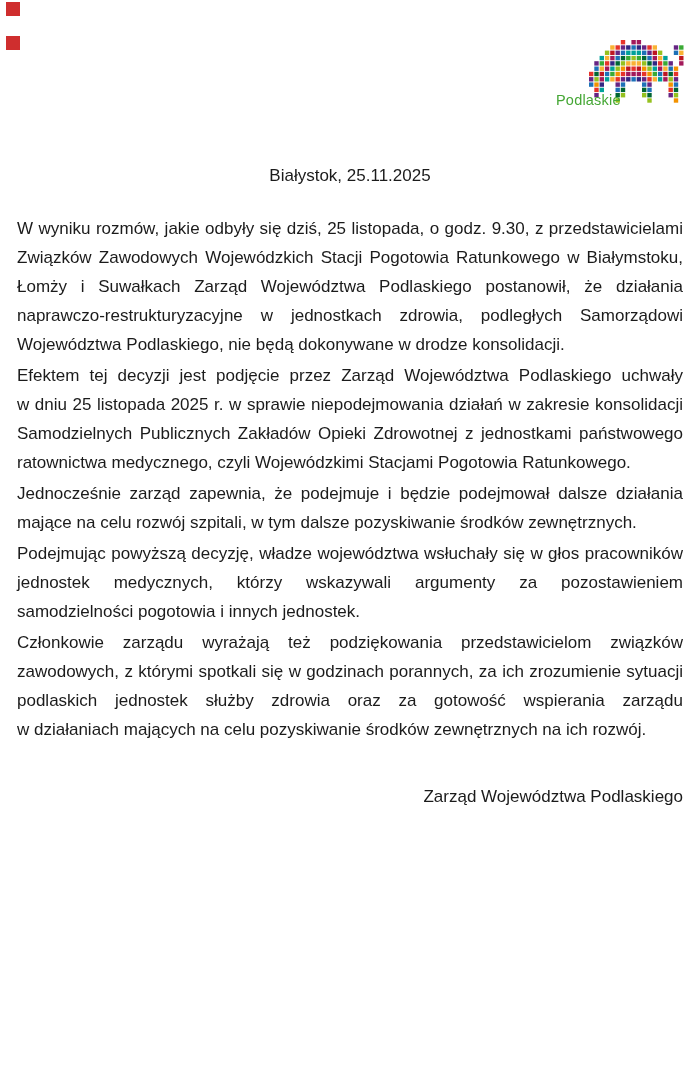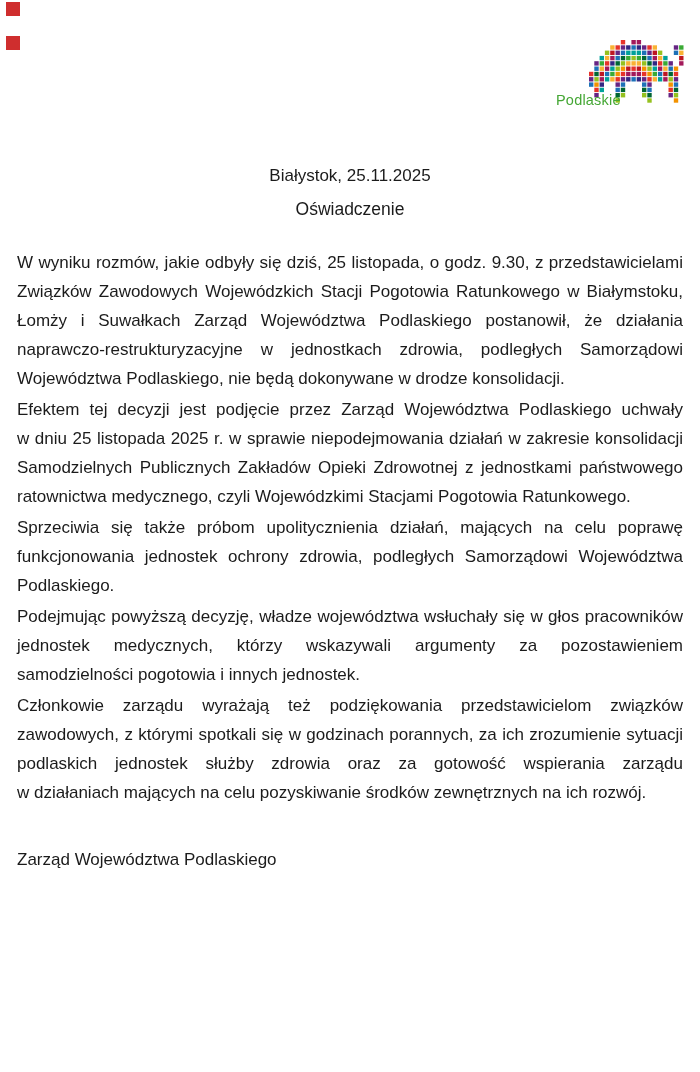--- a/index.html
+++ b/index.html
@@ -50,20 +50,21 @@
   }
   .bodytext p{
     margin:0 0 2px 0;
     text-align:justify;
   }
   .bodytext p:first-child{
     margin-top:24px;
   }
   .signature{
     margin-top:38px;
+    text-align:right;
   }
 </style>
 </head>
 <body>
 
 <div class="page" style="color: rgb(27, 27, 27);">
 
   <div class="mark m1"></div>
   <div class="mark m2"></div>
 
@@ -203,25 +204,24 @@
         <rect x="26.5" y="58.3" width="4.4" height="4.4" fill="#95c11f"></rect>
         <rect x="58.3" y="58.3" width="4.4" height="4.4" fill="#95c11f"></rect>
         <rect x="84.8" y="58.3" width="4.4" height="4.4" fill="#f39200"></rect>
       </svg>
     <span class="label">Podlaskie</span>
   </div>
 
   <div class="content">
     <div class="date-line">Białystok, 25.11.2025</div>
 
-    <div class="doc-title">Oświadczenie</div>
 
     <div class="bodytext">
       <p>W wyniku rozmów, jakie odbyły się dziś, 25 listopada, o&nbsp;godz. 9.30, z&nbsp;przedstawicielami Związków Zawodowych Wojewódzkich Stacji Pogotowia Ratunkowego w&nbsp;Białymstoku, Łomży i&nbsp;Suwałkach Zarząd Województwa Podlaskiego postanowił, że działania naprawczo-restrukturyzacyjne w&nbsp;jednostkach zdrowia, podległych Samorządowi Województwa Podlaskiego, nie będą dokonywane w&nbsp;drodze konsolidacji.</p>
       <p>Efektem tej decyzji jest podjęcie przez Zarząd Województwa Podlaskiego uchwały w&nbsp;dniu 25 listopada 2025 r. w&nbsp;sprawie niepodejmowania działań w&nbsp;zakresie konsolidacji Samodzielnych Publicznych Zakładów Opieki Zdrowotnej z&nbsp;jednostkami państwowego ratownictwa medycznego, czyli Wojewódzkimi Stacjami Pogotowia Ratunkowego.</p>
-      <p>Sprzeciwia się także próbom upolitycznienia działań, mających na celu poprawę funkcjonowania jednostek ochrony zdrowia, podległych Samorządowi Województwa Podlaskiego.</p>
+      <p>Jednocześnie zarząd zapewnia, że podejmuje i&nbsp;będzie podejmował dalsze działania mające na celu rozwój szpitali, w&nbsp;tym dalsze pozyskiwanie środków zewnętrznych.</p>
       <p>Podejmując powyższą decyzję, władze województwa wsłuchały się w&nbsp;głos pracowników jednostek medycznych, którzy wskazywali argumenty za pozostawieniem samodzielności pogotowia i&nbsp;innych jednostek.</p>
       <p>Członkowie zarządu wyrażają też podziękowania przedstawicielom związków zawodowych, z&nbsp;którymi spotkali się w&nbsp;godzinach porannych, za ich zrozumienie sytuacji podlaskich jednostek służby zdrowia oraz za gotowość wspierania zarządu w&nbsp;działaniach mających na celu pozyskiwanie środków zewnętrznych na ich rozwój.</p>
     </div>
 
     <div class="signature">Zarząd Województwa Podlaskiego</div>
   </div>
 </div>
 
 </body></html>

